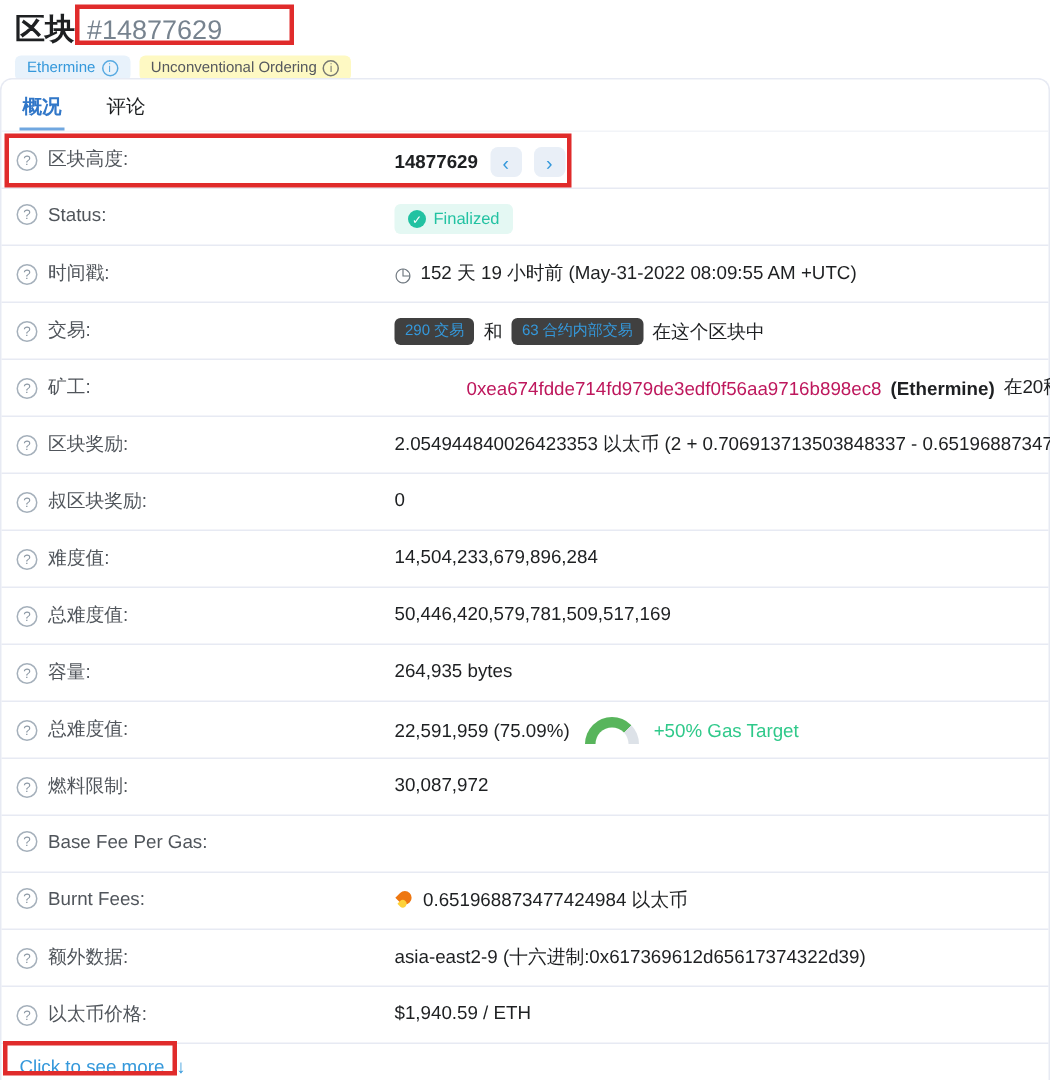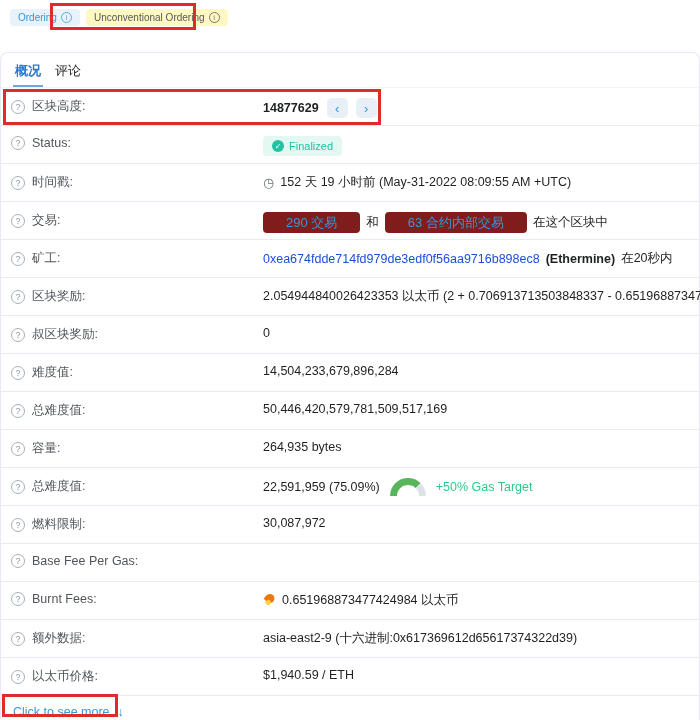--- a/index.html
+++ b/index.html
@@ -17,39 +17,39 @@
           padding:3px 8px; border-radius:4px; line-height:1; }
   .pill-blue { background:#e8f2fb; color:#3498db; }
   .pill-purple { background:#fef9c3; color:#55585e; }
   .info-circ { display:inline-flex; align-items:center; justify-content:center;
                width:11px; height:11px; border:1px solid currentColor; border-radius:50%;
                font-size:8px; font-style:normal; opacity:.8; }
 
   
   .card { position:absolute; left:0; top:52px; width:700px; height:668px;
           border:1px solid #e7eaf3; border-bottom:none; border-radius:8px 8px 0 0; background:#fff; }
-  .tabbar { display:flex; gap:10px; padding:0 12px; height:35px; align-items:flex-end;
+  .tabbar { display:flex; gap:26px; padding:0 12px; height:35px; align-items:flex-end;
             border-bottom:1px solid #f2f4f8; }
   .tab { font-size:13px; padding:8px 2px 7px 2px; cursor:pointer; color:#1e2022; }
   .tab.active { color:#3177c8; font-weight:700; border-bottom:2px solid #70a7e0; padding-bottom:5px; }
 
   
   .row { display:flex; align-items:flex-start; padding:10px 10px; border-bottom:1px solid #e7eaf3;
          height:38px; font-size:12.5px; }
   .row-label { width:252px; flex-shrink:0; color:#50555b; display:flex; align-items:center; gap:7px; }
   .qicon { display:inline-flex; align-items:center; justify-content:center; flex-shrink:0;
            width:14px; height:14px; border:1px solid #a5b0bb; border-radius:50%;
            color:#8c98a4; font-size:9px; cursor:pointer; }
   .row-value { display:flex; align-items:center; gap:6px; color:#1e2022; flex-wrap:nowrap; white-space:nowrap; }
   .bold { font-weight:700; }
-  .link { color:#1d4ed8; text-decoration:none; cursor:pointer; }
+  .link { color:#be185d; text-decoration:none; cursor:pointer;margin-left:48px; }
   .navbtn { display:inline-flex; align-items:center; justify-content:center; width:21px; height:20px;
             background:#e9eff7; border:none; border-radius:5px; color:#3498db; font-size:13px;
             cursor:pointer; margin-left:2px; }
-  .tag { background:#7f1d1d; color:#3498db; font-size:13px; padding:4px 23px; border-radius:4px;
+  .tag { background:#404040; color:#3498db; font-size:10px; padding:4px 7px; border-radius:4px;
          cursor:pointer; line-height:1; }
   .status-badge { display:inline-flex; align-items:center; gap:5px; background:#e4f8f3; color:#22c2a2;
                   font-size:11px; padding:4px 9px; border-radius:4px; }
   .check-circ { display:inline-flex; align-items:center; justify-content:center; width:12px; height:12px;
                 background:#22c2a2; color:#fff; border-radius:50%; font-size:8px; }
   .clock { color:#6c757d; font-size:13px; line-height:1; }
   .green-text { color:#2fc98a; }
 
   
   .gauge { position:relative; width:36px; height:18px; overflow:hidden; display:inline-block; margin:0 4px; }
@@ -73,23 +73,27 @@
   #anno-header { left:50px; top:3px; width:146px; height:27px; }
   #anno-row { left:3px; top:89px; width:378px; height:36px; }
   #anno-footer { left:2px; top:694px; width:116px; height:23px; }
 </style>
 </head>
 <body>
 
 <div class="page">
 
   <div class="header">
+    <div class="title-line">
+      <span class="page-title">区块</span>
+      <span class="block-id">#14877629</span>
+    </div>
     <div class="badge-line">
       <span class="pill pill-blue">
-        <span>Ordering</span>
+        <span>Ethermine</span>
         <i class="info-circ">i</i>
       </span>
       <span class="pill pill-purple">
         <span>Unconventional Ordering</span>
         <i class="info-circ">i</i>
       </span>
     </div>
   </div>
 
   <div class="card">

